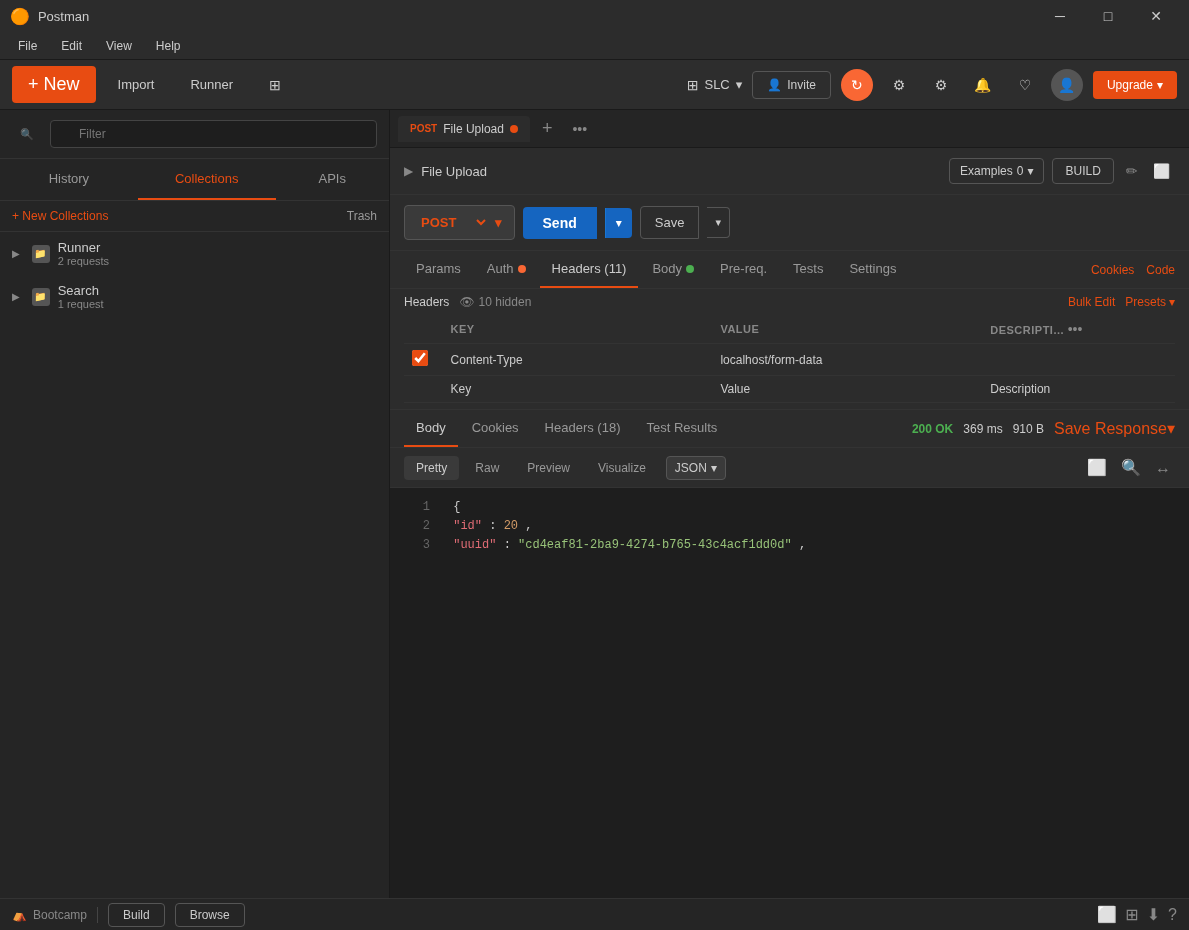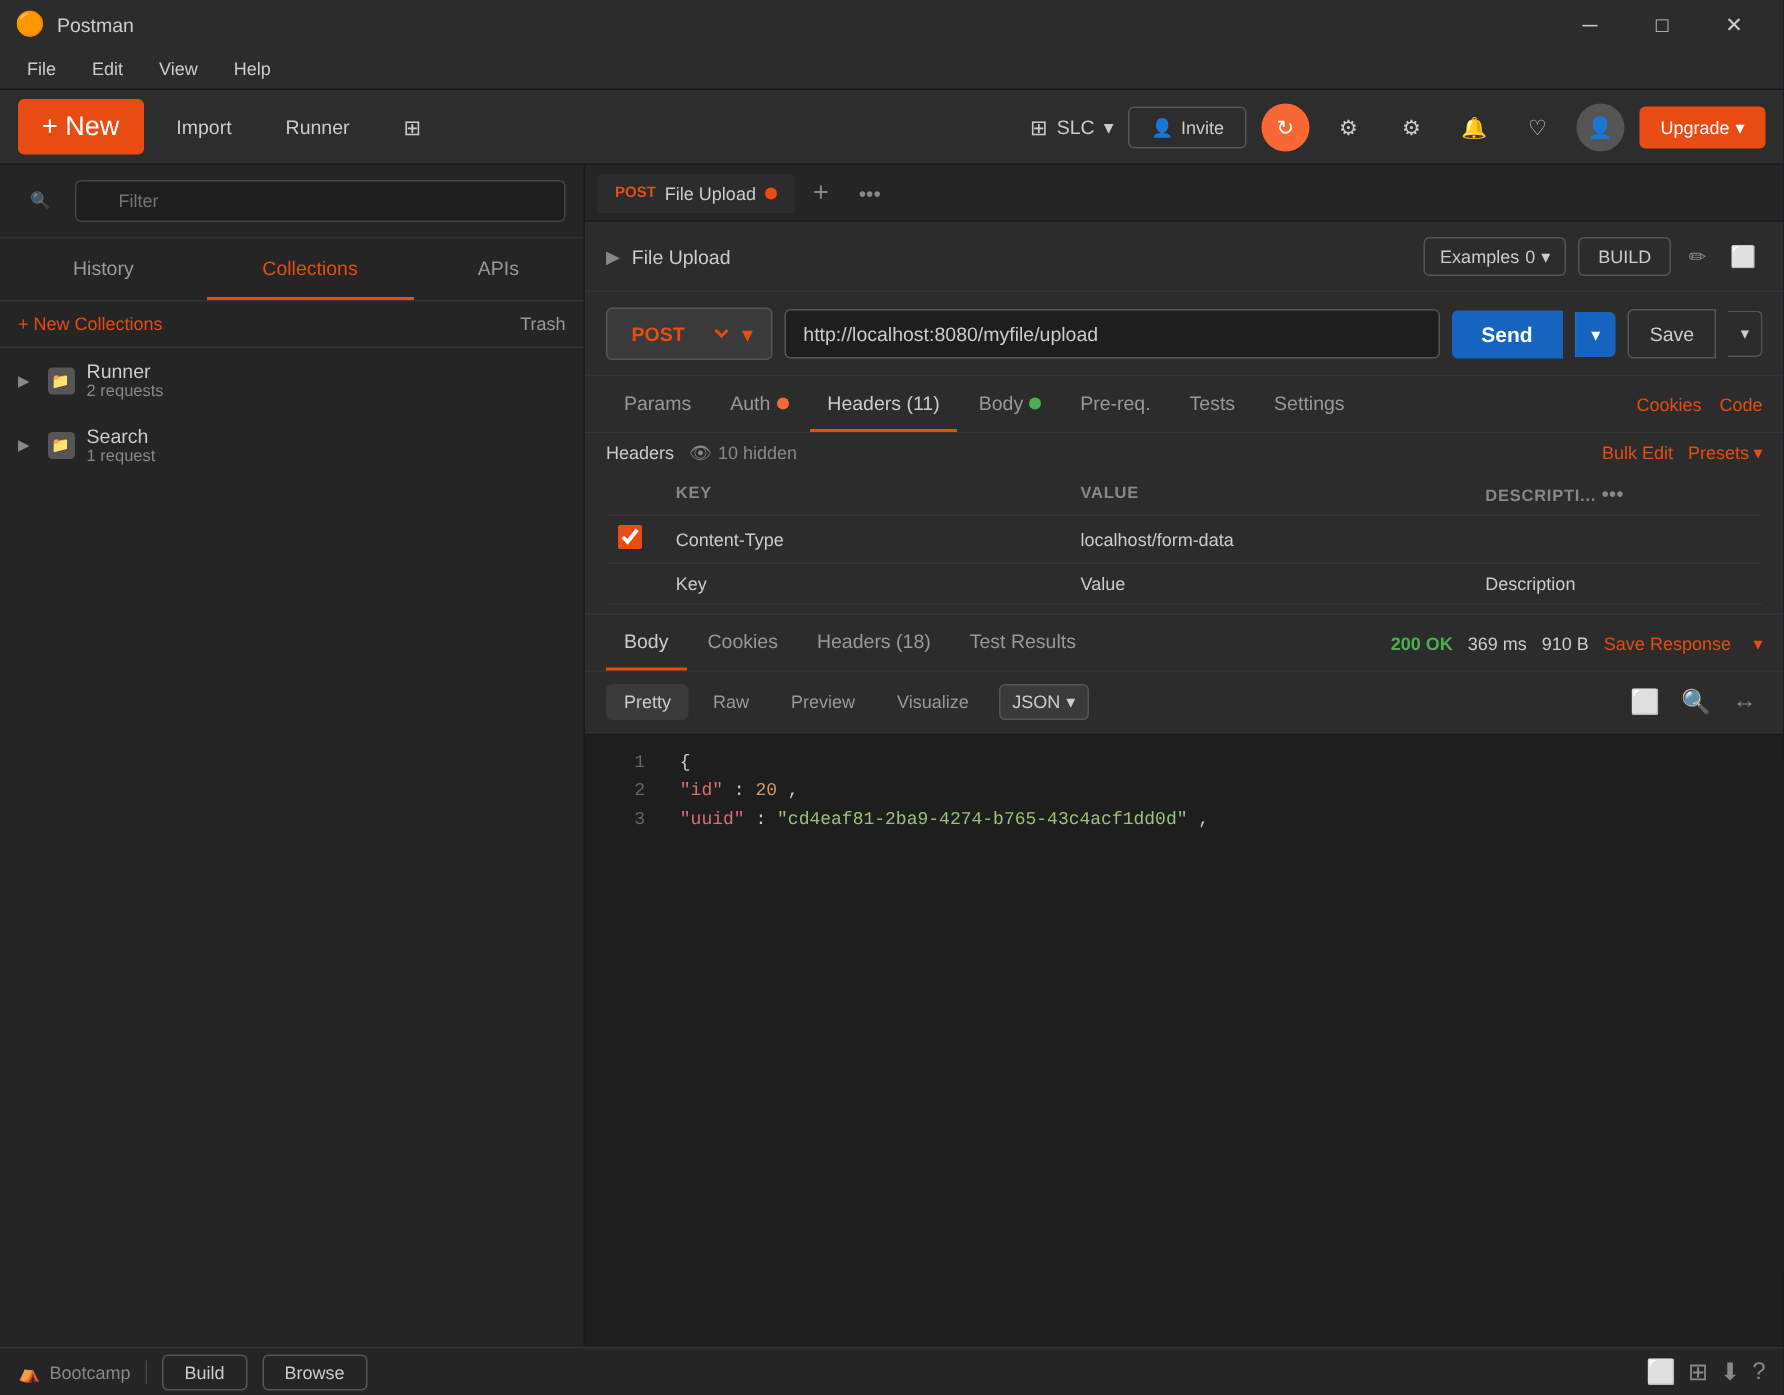--- a/index.html
+++ b/index.html
@@ -111,21 +111,21 @@
 
     
     .response-section { flex: 1; display: flex; flex-direction: column; background: #1e1e1e; min-height: 0; }
     .response-tabs-bar { display: flex; align-items: center; padding: 0 14px; background: #2c2c2c; border-bottom: 1px solid #333; gap: 2px; }
     .response-tab { padding: 10px 12px; cursor: pointer; color: #999; font-size: 13px; border-bottom: 2px solid transparent; }
     .response-tab.active { color: #ccc; border-bottom-color: #e84c12; }
     .response-meta { margin-left: auto; display: flex; align-items: center; gap: 10px; }
     .status-ok { color: #4caf50; font-size: 12px; font-weight: 600; }
     .resp-time { color: #ccc; font-size: 12px; }
     .resp-size { color: #ccc; font-size: 12px; }
-    .save-response-btn { color: #e84c12; background: transparent; border: none; cursor: pointer; font-size: 12px; display: flex; align-items: center; gap: 15px; text-align: center; }
+    .save-response-btn { color: #e84c12; background: transparent; border: none; cursor: pointer; font-size: 16px; display: flex; align-items: center; gap: 0; text-align: center; }
 
     
     .response-view-tabs { display: flex; align-items: center; padding: 6px 14px; background: #2c2c2c; gap: 4px; border-bottom: 1px solid #333; }
     .view-tab { padding: 5px 12px; border-radius: 4px; cursor: pointer; color: #999; font-size: 12px; background: transparent; border: none; }
     .view-tab.active { background: #3a3a3a; color: #ccc; }
     .json-selector { display: flex; align-items: center; gap: 4px; background: #3a3a3a; border: 1px solid #555; border-radius: 4px; padding: 4px 8px; cursor: pointer; font-size: 12px; color: #ccc; margin-left: 4px; }
     .resp-actions { margin-left: auto; display: flex; gap: 6px; }
     .resp-action-btn { background: transparent; border: none; color: #888; cursor: pointer; font-size: 16px; padding: 4px; }
 
     
@@ -266,21 +266,20 @@
     <div class="url-bar">
       <div class="method-select">
         <select>
           <option>POST</option>
           <option>GET</option>
           <option>PUT</option>
           <option>DELETE</option>
         </select>
         <span>▾</span>
       </div>
-      <input class="url-input" type="text" value="http://localhost:8080/myfile/upload" style="">
       <button class="send-btn">Send</button>
       <button class="send-dropdown">▾</button>
       <button class="save-btn">Save</button>
       <button class="save-dropdown">▾</button>
     </div>
 
     <div class="params-tabs">
       <div class="params-tab">Params</div>
       <div class="params-tab" style="display:flex; align-items:center; gap:4px;">
         Auth <span class="params-tab-dot orange"></span>

